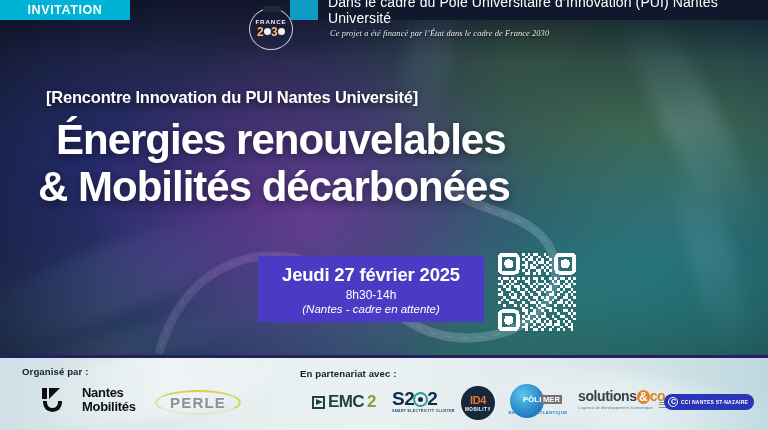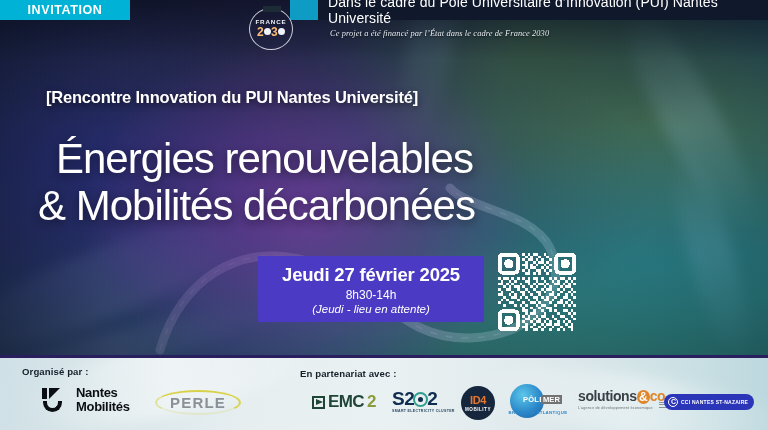--- a/index.html
+++ b/index.html
@@ -107,22 +107,22 @@
   }
 
   
   .eyebrow {
     position:absolute; left:46px; top:88px; z-index:5;
     color:#ffffff; font-size:16.5px; font-weight:bold; letter-spacing:-.2px;
     text-shadow:0 2px 6px rgba(0,0,0,.55);
   }
   .title {
     position:absolute; left:56px; top:116px; z-index:5;
-    color:#ffffff; font-weight:normal; font-size:42px; line-height:47px;
-    letter-spacing:-1px; text-shadow:0 3px 10px rgba(0,0,0,.48);margin-top:19px;
+    color:#ffffff; font-weight:bold; font-size:42px; line-height:47px;
+    letter-spacing:-1px; text-shadow:0 3px 10px rgba(0,0,0,.48);
   }
   .title .l2 { margin-left:-18px; display:block; }
 
   
   .datebox {
     position:absolute; left:258px; top:256px; width:226px; height:66px;
     background:#4b3bc4; z-index:5;
     display:flex; flex-direction:column; align-items:center; justify-content:center;
   }
   .date-main { color:#ffffff; font-size:18.5px; font-weight:bold; letter-spacing:-.2px; }
@@ -154,21 +154,21 @@
     border-radius:50%; transform:rotate(8deg); filter:blur(7px); opacity:.45;
     background:linear-gradient(90deg,rgba(255,255,255,0),rgba(255,255,255,.9),rgba(255,255,255,0));
   }
   .f-label {
     position:absolute; color:#15202b; font-size:9.6px; font-weight:bold; letter-spacing:.1px;
   }
   .f-label.org { left:22px; top:8px; }
   .f-label.part { left:300px; top:10px; }
 
   
-  .nu { position:absolute; left:42px; top:28px; display:flex; align-items:center; gap:12px; }
+  .nu { position:absolute; left:42px; top:28px; display:flex; align-items:center; gap:18px; }
   .nu-mark { position:relative; width:22px; height:24px; }
   .nu-bar { position:absolute; left:0; top:0; width:5px; height:11px; background:#0b0f14; }
   .nu-tri {
     position:absolute; left:7px; top:0; width:0; height:0;
     border-left:11px solid #0b0f14; border-top:0 solid transparent; border-bottom:11px solid transparent;
   }
   .nu-u {
     position:absolute; left:1px; top:13px; width:19px; height:11px;
     border:4px solid #0b0f14; border-top:none;
     border-radius:0 0 10px 10px;
@@ -316,21 +316,21 @@
 
   <div class="eyebrow">[Rencontre Innovation du PUI Nantes Université]</div>
   <div class="title">
     <span>Énergies renouvelables</span>
     <span class="l2">&amp; Mobilités décarbonées</span>
   </div>
 
   <div class="datebox">
     <div class="date-main">Jeudi 27 février 2025</div>
     <div class="date-time">8h30-14h</div>
-    <div class="date-place">(Jeudi - lieu en attente)</div>
+    <div class="date-place">(Nantes - cadre en attente)</div>
   </div>
 
   <div class="qrwrap">
     <svg viewBox="0 0 29 29" shape-rendering="crispEdges">
       <g fill="#ffffff">
 
         <path d="M0 1.6A1.6 1.6 0 0 1 1.6 0h4.8A1.6 1.6 0 0 1 8 1.6v4.8A1.6 1.6 0 0 1 6.4 8H1.6A1.6 1.6 0 0 1 0 6.4ZM1.4 1.9v4.2a.5.5 0 0 0 .5.5h4.2a.5.5 0 0 0 .5-.5V1.9a.5.5 0 0 0-.5-.5H1.9a.5.5 0 0 0-.5.5Z"></path>
         <rect x="2.4" y="2.4" width="3.2" height="3.2" rx="1.1"></rect>
         <path d="M21 1.6A1.6 1.6 0 0 1 22.6 0h4.8A1.6 1.6 0 0 1 29 1.6v4.8A1.6 1.6 0 0 1 27.4 8h-4.8A1.6 1.6 0 0 1 21 6.4Zm1.4.3v4.2a.5.5 0 0 0 .5.5h4.2a.5.5 0 0 0 .5-.5V1.9a.5.5 0 0 0-.5-.5h-4.2a.5.5 0 0 0-.5.5Z"></path>
         <rect x="23.4" y="2.4" width="3.2" height="3.2" rx="1.1"></rect>

